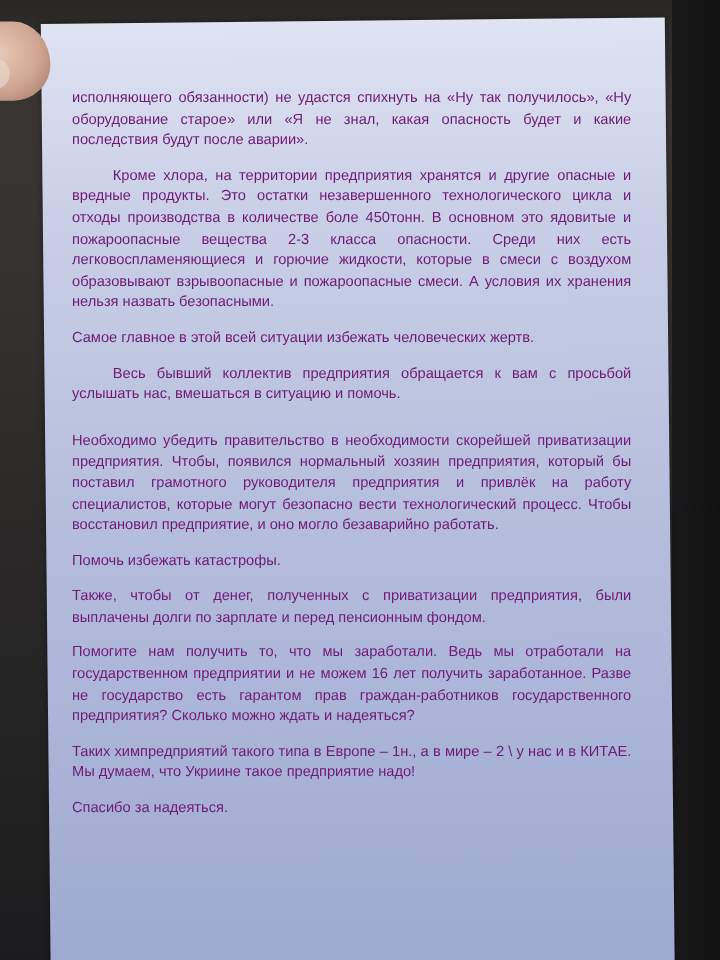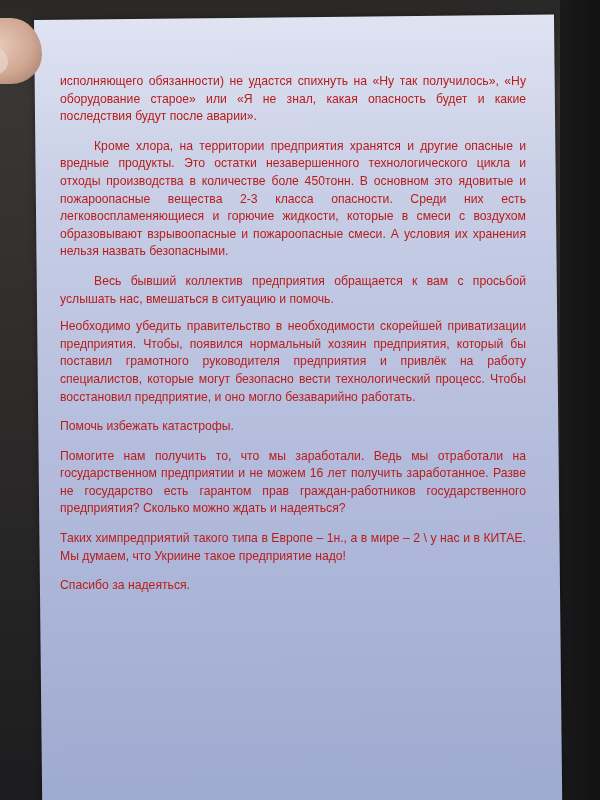--- a/index.html
+++ b/index.html
@@ -24,41 +24,43 @@
     background: radial-gradient(ellipse at 30% 40%, #e8c9b8 0%, #cfa692 55%, #9d7565 100%);
     border-radius: 0 50% 50% 0 / 0 55% 45% 0;
   }
   .finger-nail {
     position:absolute; left:4px; top:30px; width:24px; height:26px;
     background: #e9d6cc; border-radius: 40% 60% 55% 45%;
     opacity:.7;
   }
   .text {
     position:absolute; left:60px; top:73px; width:466px;
-    color:#b91c1c; font-size:12.2px; line-height:17.6px;
+    color:#701a75; font-size:12.2px; line-height:17.6px;
     text-align:justify;
   }
   .text p { margin:0 0 12px 0; }
   .text p.indent { text-indent:34px; }
-  .text p.tight { margin-bottom:10px; }
+  .text p.tight { margin-bottom:21px; }
   .text .bold { font-weight:normal; }
 </style>
 </head>
 <body>
 
 <div class="bg-right"></div>
 
 <div class="paper"></div>
 
 <div class="finger">
   <div class="finger-nail"></div>
 </div>
 
 <div class="text">
   <p>исполняющего обязанности) не удастся спихнуть на «Ну так получилось», «Ну оборудование старое» или «Я не знал, какая опасность будет и какие последствия будут после аварии».</p>
   <p class="indent">Кроме хлора, на территории предприятия хранятся и другие опасные и вредные продукты. Это остатки незавершенного технологического цикла и отходы производства в количестве боле 450тонн. В основном это ядовитые и пожароопасные вещества 2-3 класса опасности. Среди них есть легковоспламеняющиеся и горючие жидкости, которые в смеси с воздухом образовывают взрывоопасные и пожароопасные смеси. А условия их хранения нельзя назвать безопасными.</p>
+  <p>Самое главное в этой всей ситуации избежать человеческих жертв.</p>
   <p class="indent tight">Весь бывший коллектив предприятия обращается к вам с просьбой услышать нас, вмешаться в ситуацию и помочь.</p>
   <p>Необходимо убедить правительство в необходимости скорейшей приватизации предприятия. Чтобы, появился нормальный хозяин предприятия, который бы поставил грамотного руководителя предприятия и привлёк на работу специалистов, которые могут безопасно вести технологический процесс. Чтобы восстановил предприятие, и оно могло безаварийно работать.</p>
   <p>Помочь избежать катастрофы.</p>
+  <p>Также, чтобы от денег, полученных с приватизации предприятия, были выплачены долги по зарплате и перед пенсионным фондом.</p>
   <p>Помогите нам получить то, что мы заработали. Ведь мы отработали на государственном предприятии и не можем 16 лет получить заработанное. Разве не государство есть гарантом прав граждан-работников государственного предприятия? Сколько можно ждать и надеяться?</p>
   <p class="bold">Таких химпредприятий такого типа в Европе – 1н., а в мире – 2 \ у нас и в КИТАЕ. Мы думаем, что Укриине такое предприятие надо!</p>
   <p>Спасибо за надеяться.</p>
 </div>
 
 </body></html>

